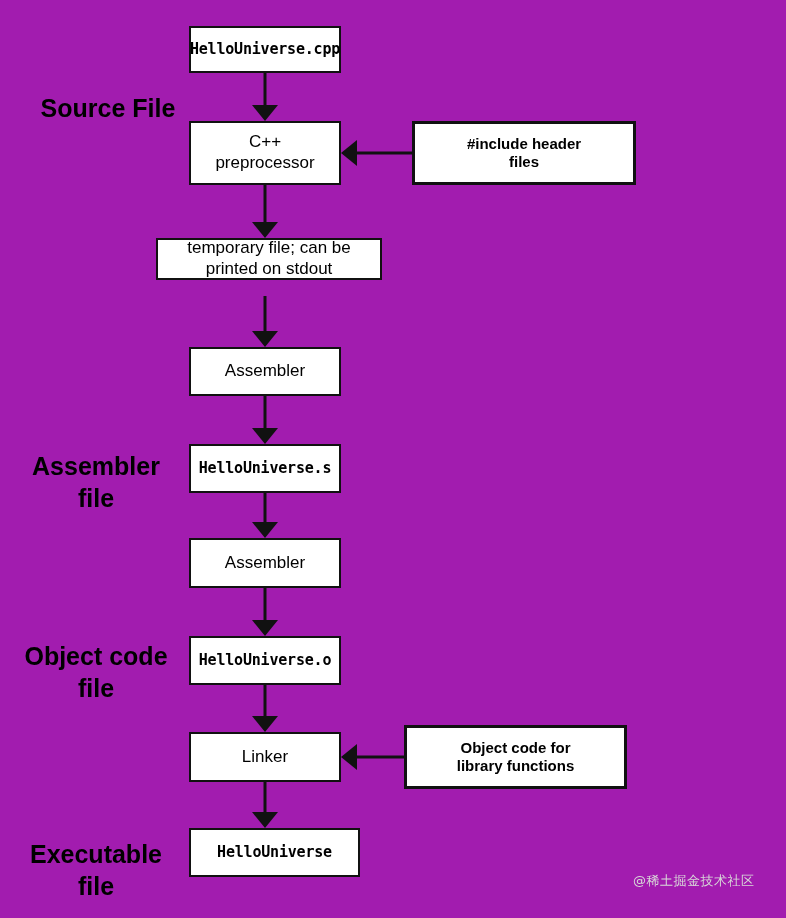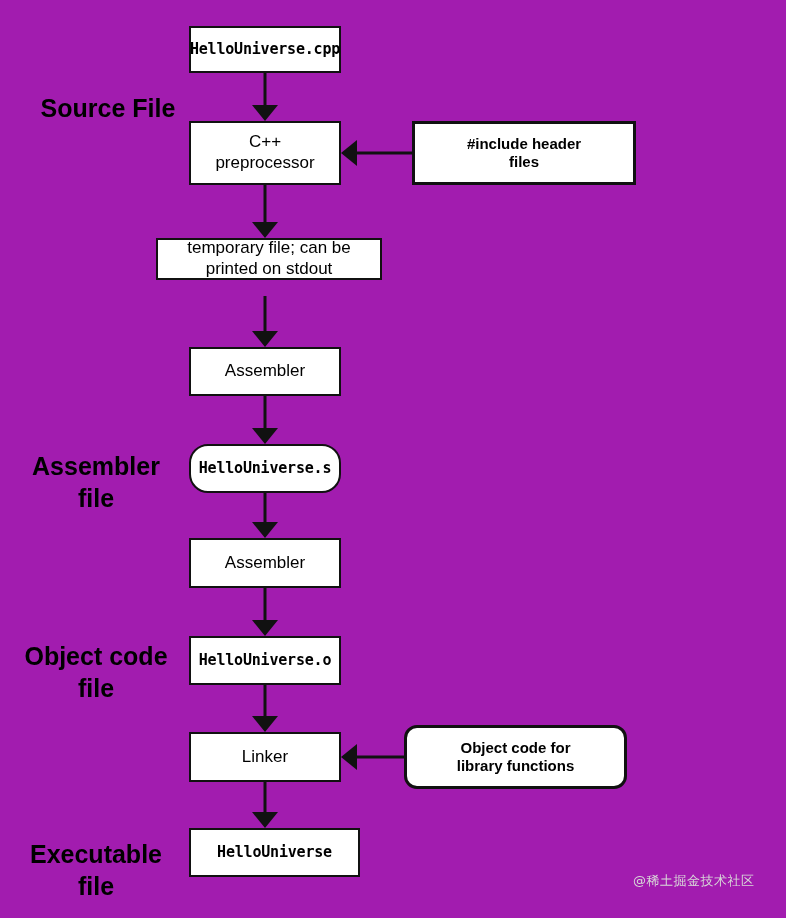--- a/index.html
+++ b/index.html
@@ -149,33 +149,33 @@
       <span class="txt">#include header
 files</span>
     </div>
     <div class="node plain" style="left: 156px; top: 238px; width: 226px; height: 42px;">
       <span class="txt">temporary file; can be
 printed on stdout</span>
     </div>
     <div class="node plain" style="left: 189px; top: 347px; width: 152px; height: 49px;">
       <span class="txt">Assembler</span>
     </div>
-    <div class="node mono" style="left: 189px; top: 444px; width: 152px; height: 49px; border-radius: 19px;">
+    <div class="node mono" style="left: 189px; top: 444px; width: 152px; height: 49px;">
       <span class="txt">HelloUniverse.s</span>
     </div>
     <div class="node plain" style="left: 189px; top: 538px; width: 152px; height: 50px;">
       <span class="txt">Assembler</span>
     </div>
     <div class="node mono" style="left: 189px; top: 636px; width: 152px; height: 49px;">
       <span class="txt">HelloUniverse.o</span>
     </div>
     <div class="node plain" style="left: 189px; top: 732px; width: 152px; height: 50px;">
       <span class="txt">Linker</span>
     </div>
-    <div class="node strong thick" style="left: 404px; top: 725px; width: 223px; height: 64px; border-radius: 13px;">
+    <div class="node strong thick" style="left: 404px; top: 725px; width: 223px; height: 64px;">
       <span class="txt">Object code for
 library functions</span>
     </div>
     <div class="node mono" style="left: 189px; top: 828px; width: 171px; height: 49px;">
       <span class="txt">HelloUniverse</span>
     </div>
     <div class="stage-label" style="left: 33px; top: 92px; width: 150px;">Source File</div>
     <div class="stage-label" style="left: 11px; top: 450px; width: 170px;">Assembler
 file</div>
     <div class="stage-label" style="left: 11px; top: 640px; width: 170px;">Object code

